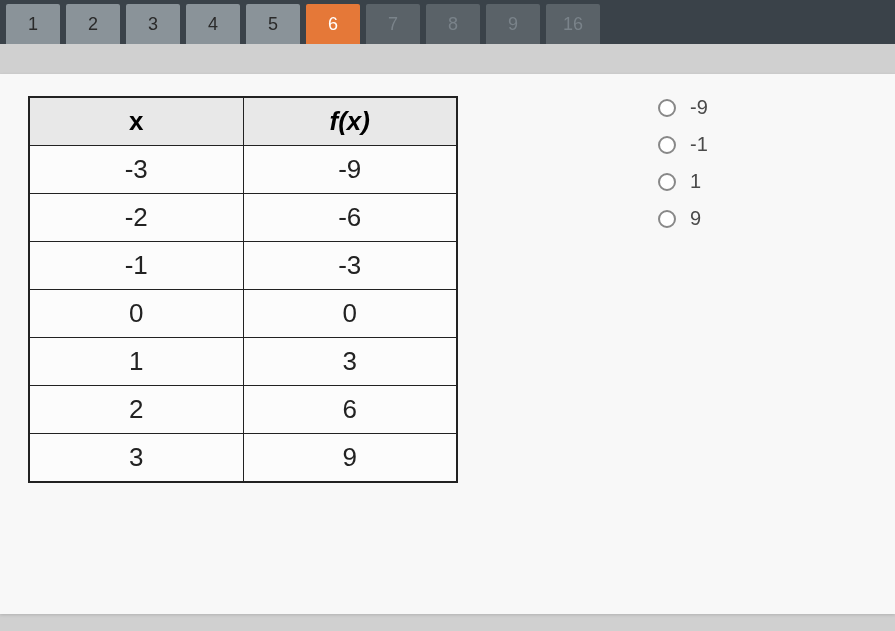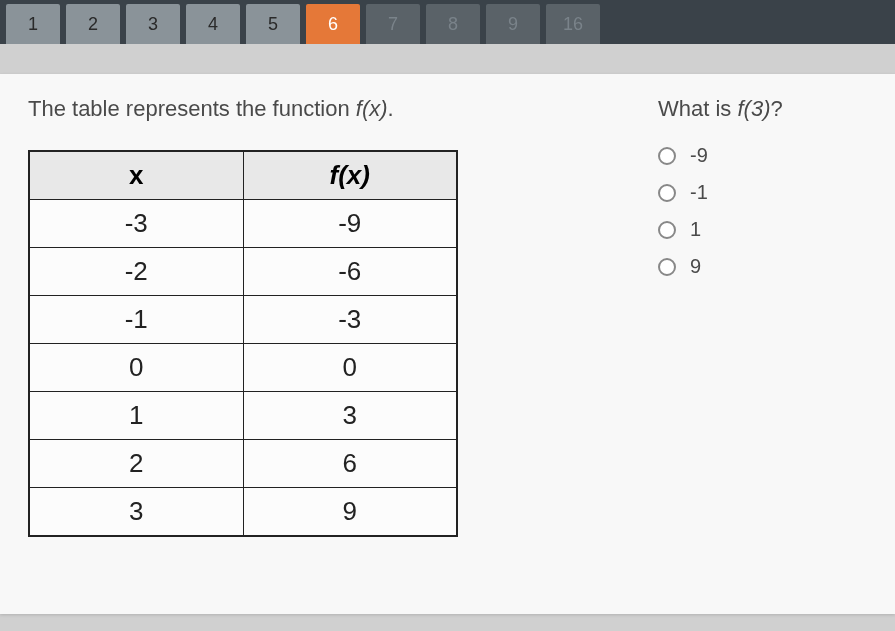--- a/index.html
+++ b/index.html
@@ -143,23 +143,20 @@
   <div class="nav-tab disabled">7</div>
   <div class="nav-tab disabled">8</div>
   <div class="nav-tab disabled">9</div>
   <div class="nav-tab disabled">16</div>
 </div>
 
 <div class="content-wrapper">
   <div class="content-card">
 
     <div class="left-section">
-      <p class="question-text">
-        <span>The table represents the function </span><span class="fx">f(x)</span><span>.</span>
-      </p>
 
       <table class="function-table">
         <thead>
           <tr>
             <th>x</th>
             <th class="fx-header">f(x)</th>
           </tr>
         </thead>
         <tbody>
           <tr>
@@ -188,23 +185,20 @@
           </tr>
           <tr>
             <td>3</td>
             <td>9</td>
           </tr>
         </tbody>
       </table>
     </div>
 
     <div class="right-section">
-      <p class="answer-question">
-        <span>What is </span><span class="fx">f(3)</span><span>?</span>
-      </p>
       <div class="answer-options">
         <div class="answer-option">
           <span class="radio-circle"></span>
           <span class="answer-label">-9</span>
         </div>
         <div class="answer-option">
           <span class="radio-circle"></span>
           <span class="answer-label">-1</span>
         </div>
         <div class="answer-option">

